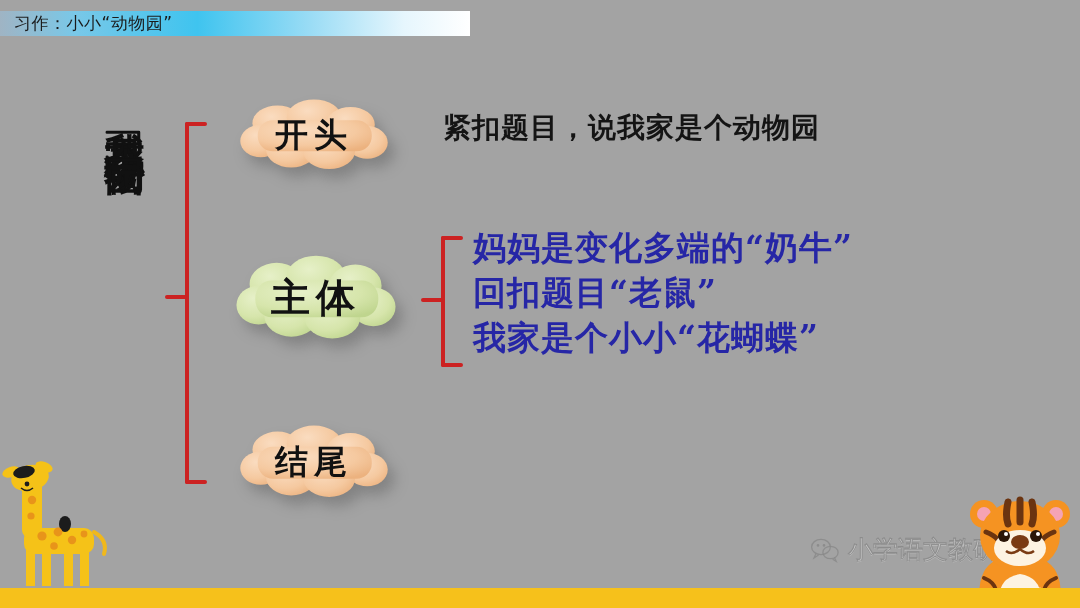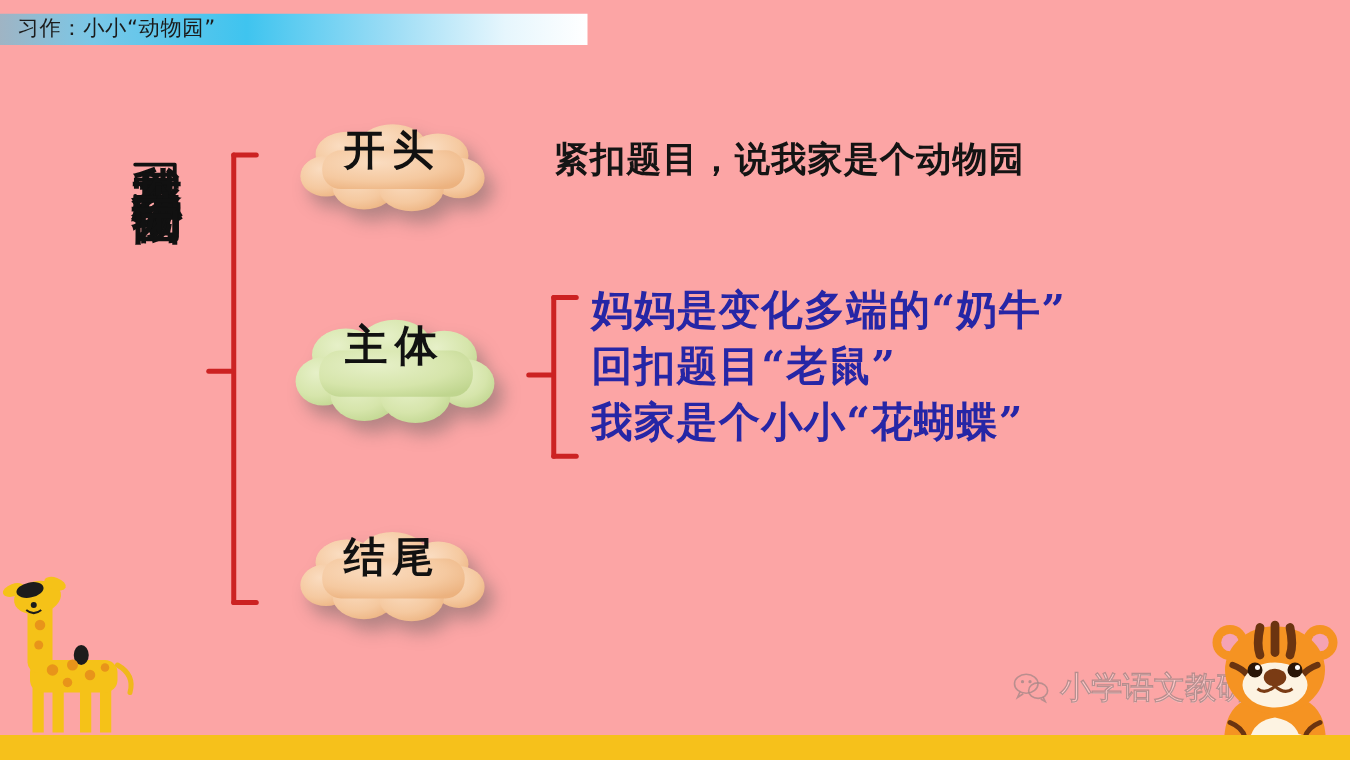--- a/index.html
+++ b/index.html
@@ -6,21 +6,21 @@
   html,body{margin:0;padding:0;}
   body{
     width:1080px;height:608px;
     background:#ffffff;
     font-family:"DejaVu Sans","Liberation Sans",sans-serif;
     overflow:hidden;
     position:relative;
   }
   #slide{
     position:absolute;left:0;top:0;width:1080px;height:608px;
-    background:#fca5a5;overflow:hidden;
+    background:#a3a3a3;overflow:hidden;
   }
 
   
   .header-bar{
     position:absolute;left:0;top:11px;width:470px;height:25px;
     background:linear-gradient(90deg,#9fb4c4 0%,#79c8e8 16%,#3fc4ef 42%,#9adcf5 66%,#e6f6fd 86%,#ffffff 100%);
   }
   .header-title{
     position:absolute;left:14px;top:12px;
     font-size:17px;line-height:23px;color:#1b1b1b;
@@ -61,32 +61,32 @@
   }
 
   #bracket-main{left:185px;top:122px;height:362px;}
   #bracket-main .stem{top:173px;}
   #bracket-body{left:441px;top:236px;height:131px;}
   #bracket-body .stem{top:62px;}
 
   
   .cloud{
     position:absolute;
-    display:flex;justify-content:center;
+    display:flex;align-items:center;justify-content:center;
     font-family:"DejaVu Serif","Liberation Serif",serif;
     font-weight:700;
     color:#111111;
     letter-spacing:6px;
     filter:drop-shadow(7px 9px 7px rgba(90,90,90,0.45));
   }
   .cloud .cloud-svg{position:absolute;left:0;top:0;width:100%;height:100%;}
   .cloud .cloud-label{position:relative;z-index:2;}
 
   #cloud-kaitou{left:238px;top:98px;width:152px;height:74px;font-size:33px;}
-  #cloud-zhuti{left:234px;top:254px;width:164px;height:88px;font-size:34px;}
+  #cloud-zhuti{left:234px;top:254px;width:164px;height:88px;font-size:39px;}
   #cloud-jiewei{left:238px;top:424px;width:152px;height:76px;font-size:33px;}
 
   
   .rtext{
     position:absolute;
     font-family:"DejaVu Serif","Liberation Serif",serif;
     font-weight:700;
     white-space:nowrap;
   }
   #text-kaitou{

